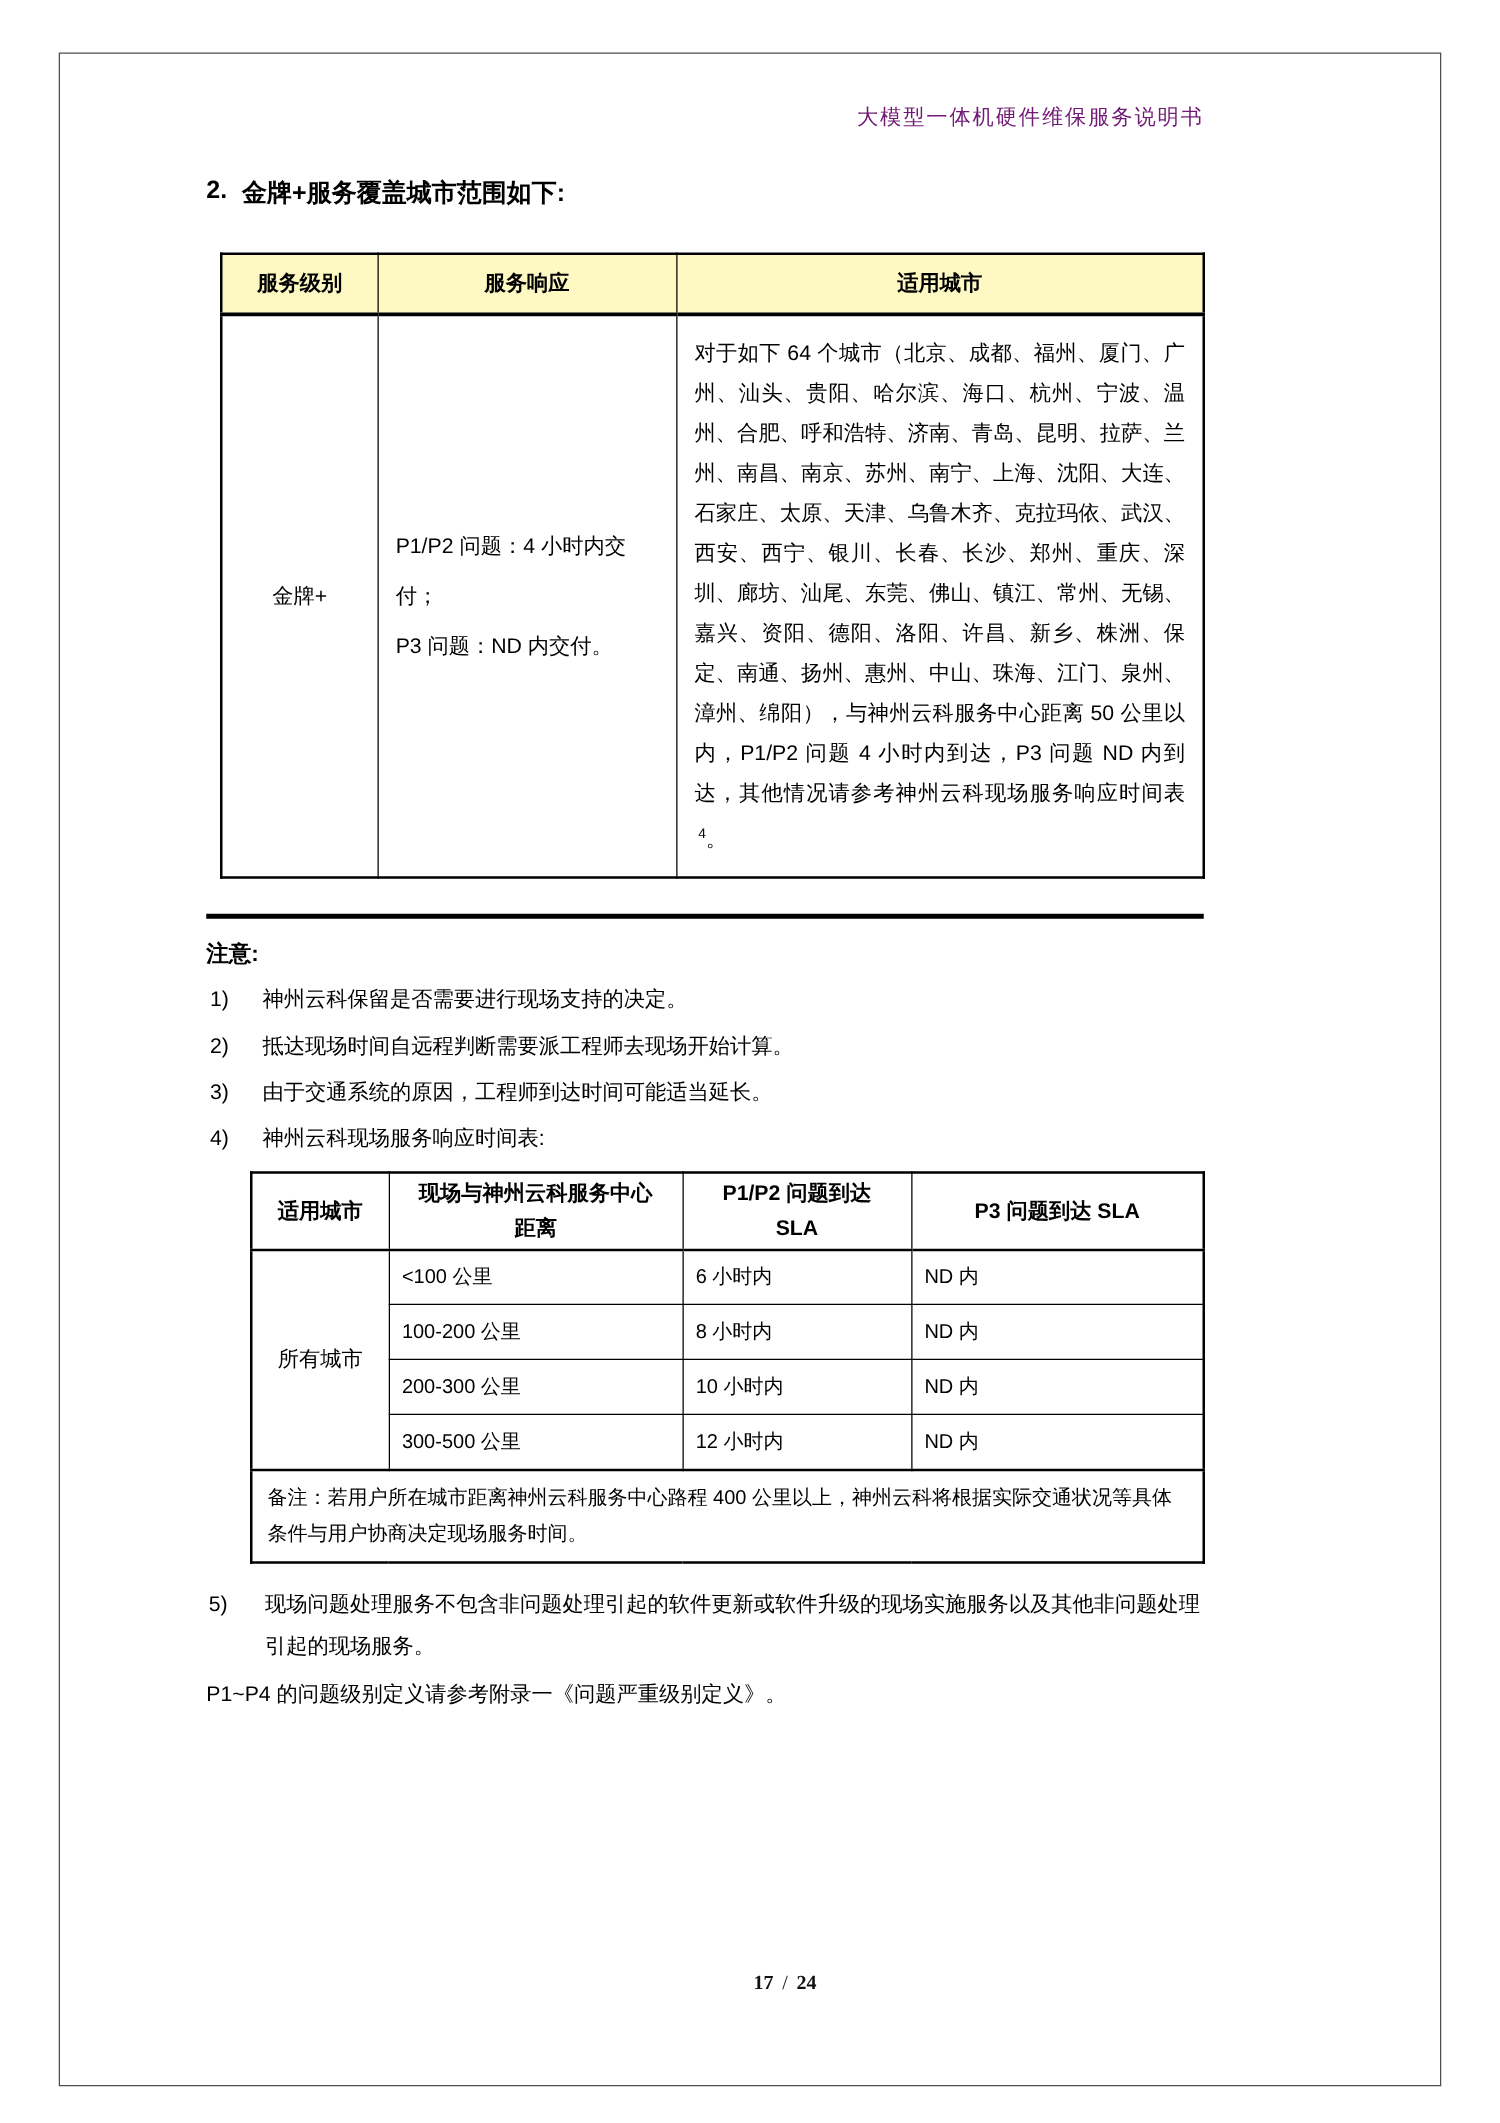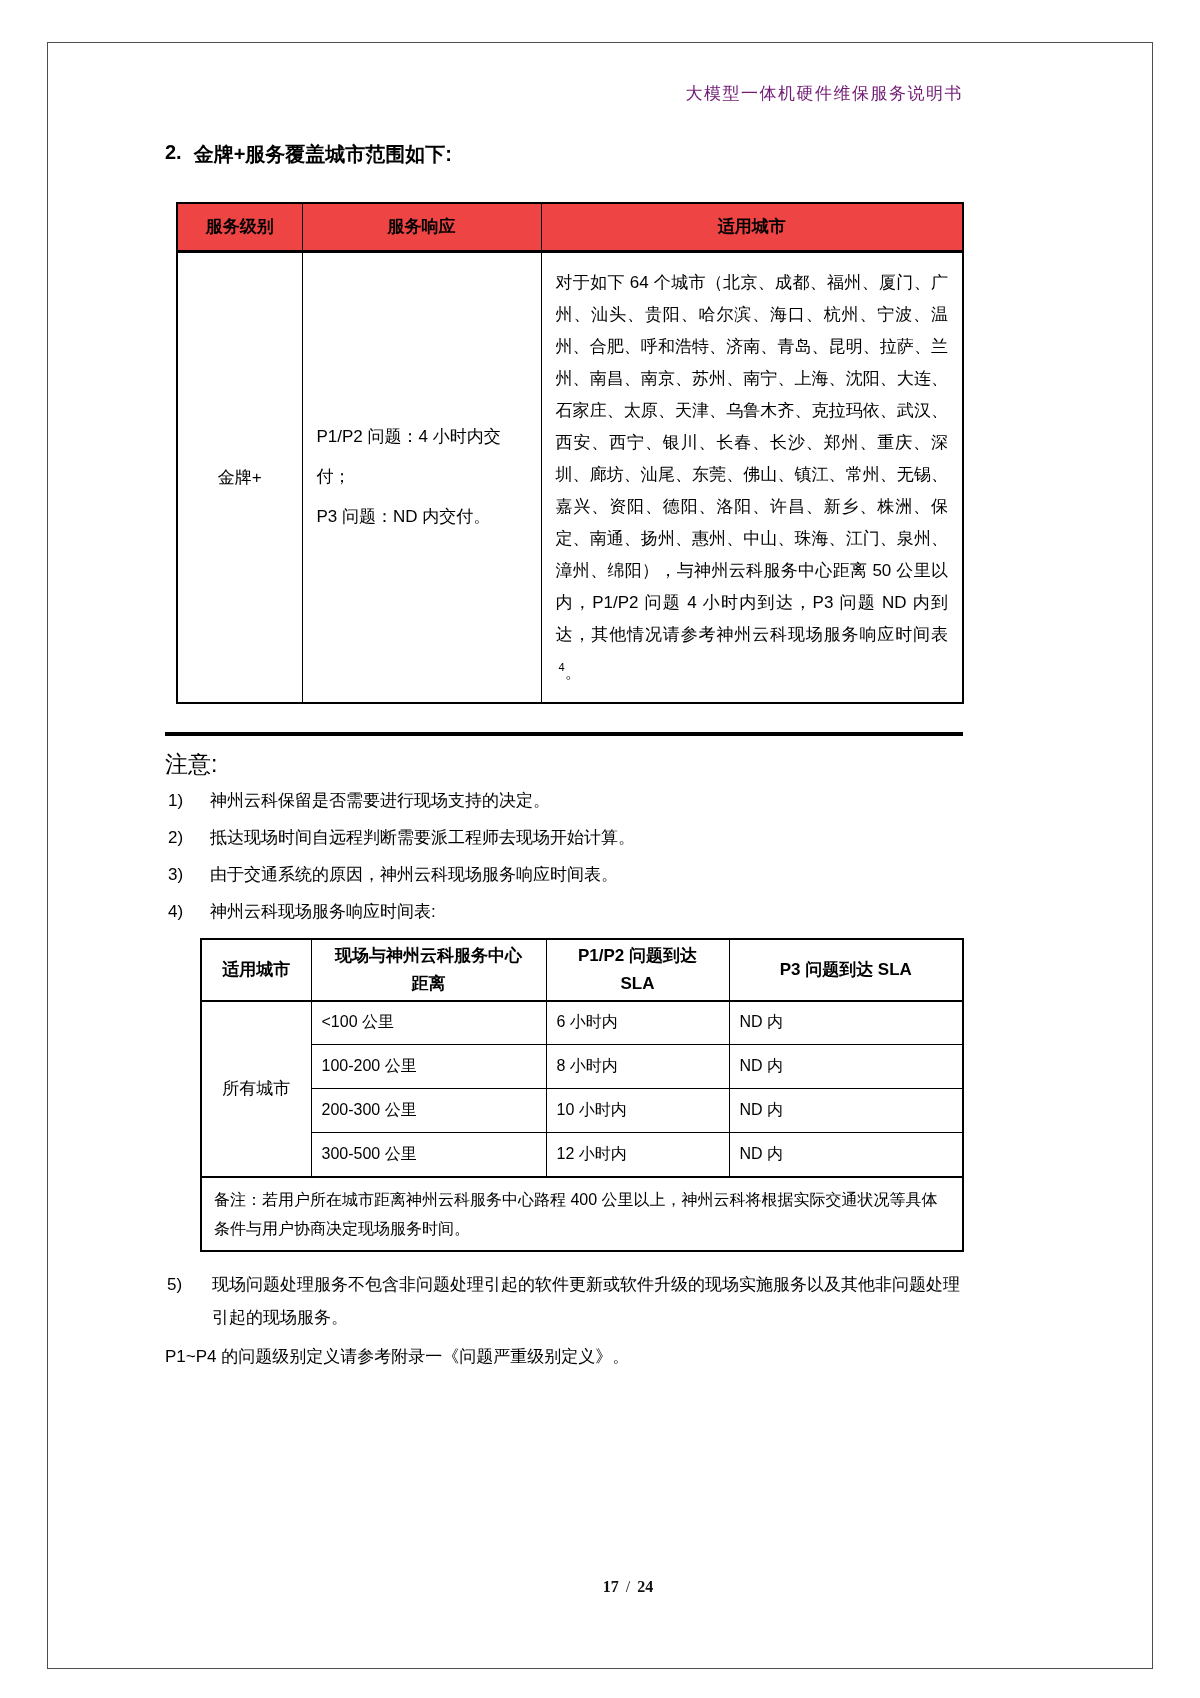--- a/index.html
+++ b/index.html
@@ -21,32 +21,32 @@
 
   .section-title{margin-top:36px;font-size:20px;font-weight:bold;display:flex;}
   .section-title .num{margin-right:12px;}
 
   table{border-collapse:collapse;table-layout:fixed;}
   th,td{box-sizing:border-box;}
 
   .t1{margin-top:34px;margin-left:11px;width:786px;border:2.5px solid #000;}
   .t1 th,.t1 td{border:1.5px solid #000;}
   .t1 th{
-    background:#ef4444;height:48px;font-size:17px;font-weight:bold;
+    background:#fef9c3;height:48px;font-size:17px;font-weight:bold;
     text-align:center;vertical-align:middle;border-bottom:3px solid #000;
   }
   .t1 .cell-level{text-align:center;vertical-align:middle;font-size:17px;}
   .t1 .cell-resp{text-align:left;vertical-align:middle;font-size:17px;line-height:40px;padding:0 14px;}
   .t1 .cell-resp p{margin:0;}
   .t1 .cell-cities{padding:14px 14px;font-size:17px;line-height:32px;text-align:justify;vertical-align:top;}
   sup.fn{font-size:11px;margin-left:3px;}
 
   .rule{margin-top:28px;width:798px;height:3.5px;background:#000;}
 
-  .notice-label{margin-top:16px;font-size:23px;font-weight:normal;line-height:24px;}
+  .notice-label{margin-top:16px;font-size:18px;font-weight:bold;line-height:24px;}
 
   .note-item{display:flex;margin-top:13px;font-size:17px;line-height:24px;}
   .note-item .n{flex:none;width:42px;padding-left:3px;}
   .note-item .t{flex:1;}
 
   .t2{margin-top:14px;margin-left:35px;width:762px;border:2px solid #000;}
   .t2 th,.t2 td{border:1.5px solid #000;}
   .t2 th{
     background:#fff;font-size:17px;font-weight:bold;text-align:center;vertical-align:middle;
     height:62px;line-height:28px;white-space:pre-line;border-bottom:2.5px solid #000;padding:2px 4px;
@@ -112,21 +112,21 @@
   <div class="note-item">
     <span class="n">1)</span>
     <span class="t">神州云科保留是否需要进行现场支持的决定。</span>
   </div>
   <div class="note-item">
     <span class="n">2)</span>
     <span class="t">抵达现场时间自远程判断需要派工程师去现场开始计算。</span>
   </div>
   <div class="note-item">
     <span class="n">3)</span>
-    <span class="t">由于交通系统的原因，神州云科现场服务响应时间表。</span>
+    <span class="t">由于交通系统的原因，工程师到达时间可能适当延长。</span>
   </div>
   <div class="note-item">
     <span class="n">4)</span>
     <span class="t">神州云科现场服务响应时间表:</span>
   </div>
 
   <table class="t2">
     <colgroup>
         <col style="width:110px">
         <col style="width:235px">

